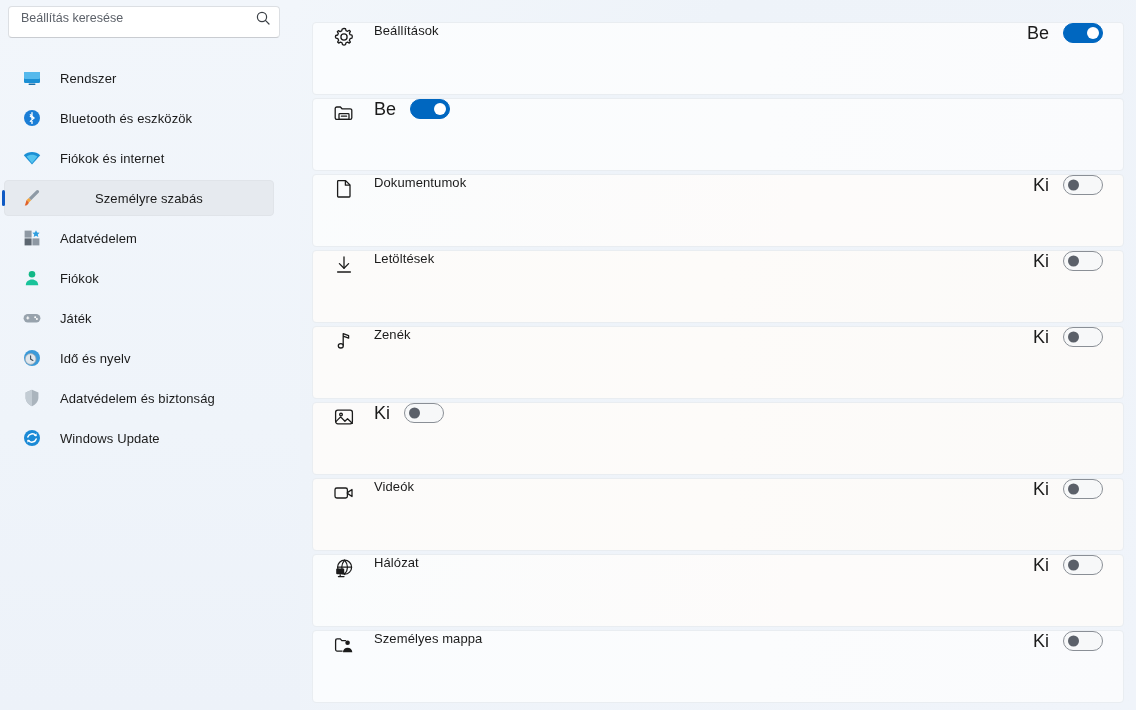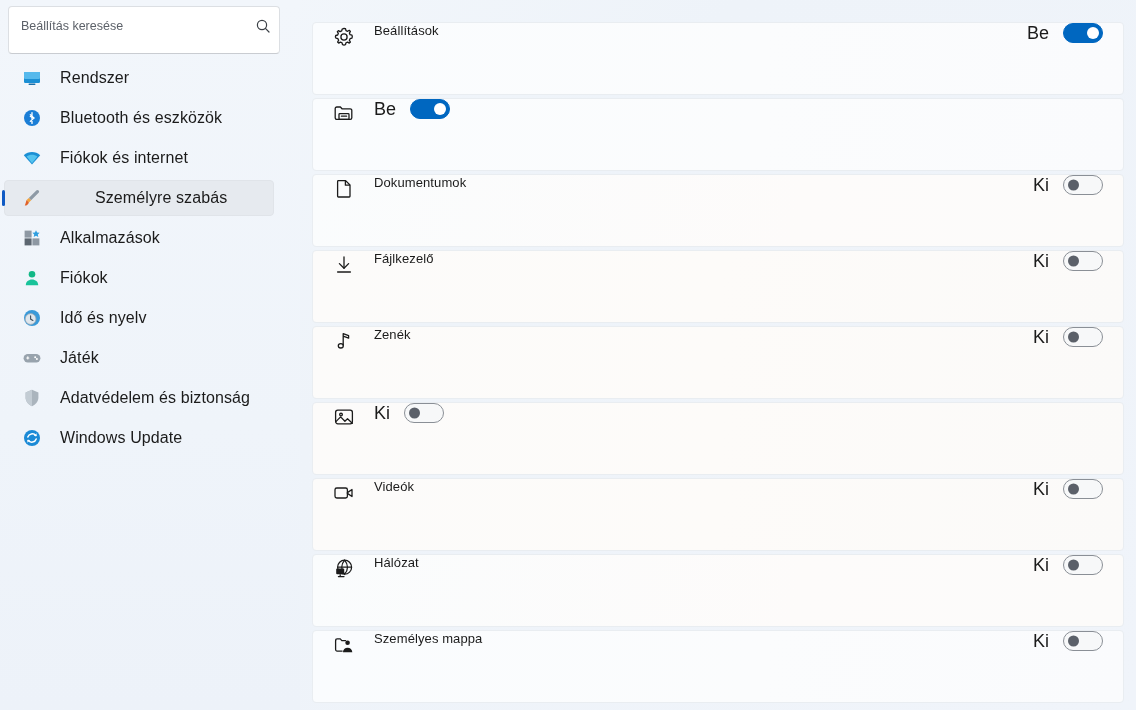--- a/index.html
+++ b/index.html
@@ -37,21 +37,21 @@
     position: relative;
   }
 
   .search-wrap {
     margin: 6px 20px 0 8px;
     height: 32px;
   }
   .search-box {
     display: flex;
     align-items: center;
-    height: 48px;
+    height: 32px;
     background: #ffffff;
     border: 1px solid #dcdfe3;
     border-bottom-color: #c9ccd1;
     border-radius: 4px;
     padding: 0 8px 8px 12px;
     box-sizing: border-box;
   }
   .search-box input {
     flex: 1 1 auto;
     border: none;
@@ -112,21 +112,21 @@
     flex: 0 0 auto;
     width: 20px;
     height: 20px;
     margin-right: 18px;
     display: flex;
     align-items: center;
     justify-content: center;
   }
   .nav-ico svg { display: block; }
   .nav-label {
-    font-size: 16px;
+    font-size: 13px;
     color: #1b1b1b;
     letter-spacing: 0.1px;
     white-space: nowrap;
   }
 
   
   .main {
     flex: 1 1 auto;
     height: 710px;
     box-sizing: border-box;
@@ -284,57 +284,57 @@
 
       <div class="nav-item">
         <span class="nav-ico">
           <svg width="20" height="20" viewBox="0 0 20 20">
             <rect x="2.6" y="2.6" width="7" height="7" fill="#8e98a3"></rect>
             <rect x="2.6" y="10.4" width="7" height="7" fill="#5c6670"></rect>
             <rect x="10.4" y="10.4" width="7" height="7" fill="#8e98a3"></rect>
             <path d="M14 2.2l1.1 2.3 2.5.3-1.8 1.7.5 2.5-2.3-1.2-2.3 1.2.5-2.5-1.8-1.7 2.5-.3z" fill="#2f9fe0"></path>
           </svg>
         </span>
-        <span class="nav-label">Alkalmazások</span>
+        <span class="nav-label">Adatvédelem</span>
       </div>
 
       <div class="nav-item">
         <span class="nav-ico">
           <svg width="20" height="20" viewBox="0 0 20 20">
             <circle cx="10" cy="6.2" r="3.3" fill="#12b886"></circle>
             <path d="M3.8 17.2c0-3.4 2.8-5.6 6.2-5.6s6.2 2.2 6.2 5.6z" fill="#19c39a"></path>
           </svg>
         </span>
         <span class="nav-label">Fiókok</span>
-      </div>
-
-      <div class="nav-item">
-        <span class="nav-ico">
-          <svg width="20" height="20" viewBox="0 0 20 20">
-            <circle cx="10" cy="10" r="8" fill="#3a9ad9"></circle>
-            <circle cx="8.6" cy="11" r="5.4" fill="#dfe6ec" stroke="#9aa7b3" stroke-width="0.8"></circle>
-            <path d="M8.6 7.8v3.3l2.3 1.3" stroke="#41505e" stroke-width="1.1" fill="none" stroke-linecap="round"></path>
-          </svg>
-        </span>
-        <span class="nav-label">Idő és nyelv</span>
       </div>
 
       <div class="nav-item">
         <span class="nav-ico">
           <svg width="20" height="20" viewBox="0 0 20 20">
             <rect x="1.6" y="6" width="16.8" height="8.4" rx="4.2" fill="#98a3ad"></rect>
             <rect x="4.2" y="9.4" width="3.2" height="1.1" rx="0.5" fill="#ffffff"></rect>
             <rect x="5.25" y="8.35" width="1.1" height="3.2" rx="0.5" fill="#ffffff"></rect>
             <circle cx="13.2" cy="9.3" r="1" fill="#ffffff"></circle>
             <circle cx="14.9" cy="11.1" r="1" fill="#ffffff"></circle>
           </svg>
         </span>
         <span class="nav-label">Játék</span>
       </div>
 
+      <div class="nav-item">
+        <span class="nav-ico">
+          <svg width="20" height="20" viewBox="0 0 20 20">
+            <circle cx="10" cy="10" r="8" fill="#3a9ad9"></circle>
+            <circle cx="8.6" cy="11" r="5.4" fill="#dfe6ec" stroke="#9aa7b3" stroke-width="0.8"></circle>
+            <path d="M8.6 7.8v3.3l2.3 1.3" stroke="#41505e" stroke-width="1.1" fill="none" stroke-linecap="round"></path>
+          </svg>
+        </span>
+        <span class="nav-label">Idő és nyelv</span>
+      </div>
+
 
       <div class="nav-item">
         <span class="nav-ico">
           <svg width="20" height="20" viewBox="0 0 20 20">
             <path d="M10 1.8l6.4 2.6v5.2c0 4-2.7 7.1-6.4 8.6-3.7-1.5-6.4-4.6-6.4-8.6V4.4z" fill="#aab4bd"></path>
             <path d="M10 1.8v16.4c-3.7-1.5-6.4-4.6-6.4-8.6V4.4z" fill="#c3ccd4"></path>
           </svg>
         </span>
         <span class="nav-label">Adatvédelem és biztonság</span>
       </div>
@@ -400,21 +400,21 @@
       </div>
 
       <div class="card" data-tint="warm">
         <span class="row-ico">
           <svg width="24" height="24" viewBox="0 0 24 24" fill="none" stroke="currentColor" stroke-width="1.3">
             <path d="M12 4v11" stroke-linecap="round"></path>
             <path d="M7.4 10.6L12 15.2l4.6-4.6" stroke-linecap="round" stroke-linejoin="round"></path>
             <path d="M5.6 19h12.8" stroke-linecap="round"></path>
           </svg>
         </span>
-        <span class="row-label">Fájlkezelő</span>
+        <span class="row-label">Letöltések</span>
         <span class="row-state">Ki</span>
         <span class="toggle off">
             <span class="knob"></span>
           </span>
       </div>
 
       <div class="card" data-tint="warm">
         <span class="row-ico">
           <svg width="24" height="24" viewBox="0 0 24 24" fill="none" stroke="currentColor" stroke-width="1.3">
             <path d="M11.2 16.4V4.6l5.4 2.1v2.5l-5.4-2.1" stroke-linejoin="round"></path>

